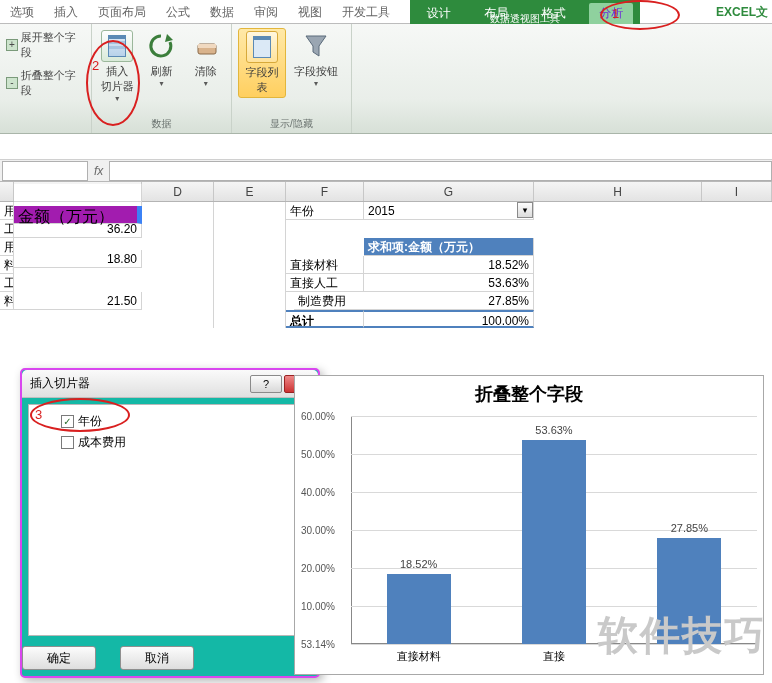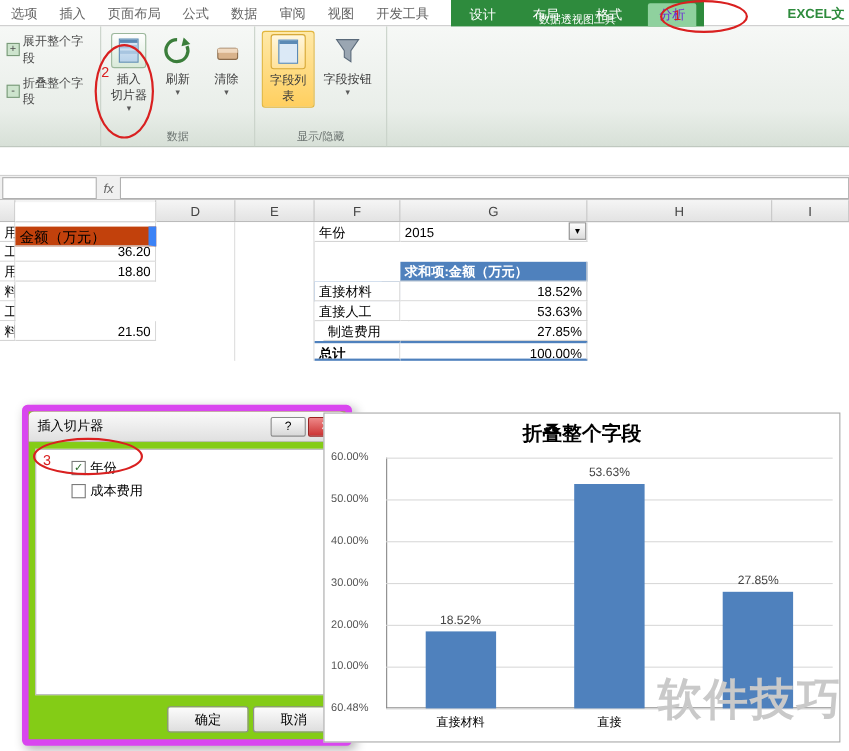--- a/index.html
+++ b/index.html
@@ -39,29 +39,29 @@
 
 .grid{position:relative;font-size:12px;}
 .cell{position:absolute;border-right:1px solid #d4d4d4;border-bottom:1px solid #d4d4d4;padding:1px 4px;line-height:16px;height:18px;background:#fff;overflow:hidden;white-space:nowrap;}
 .rnum{text-align:right;}
 .hdr-blue{background:#4f81bd;color:#fff;font-weight:bold;}
 .drop-ico{position:absolute;right:0;top:0;width:16px;height:16px;border:1px solid #8a8a8a;background:linear-gradient(#fdfdfd,#dcdcdc);font-size:9px;text-align:center;line-height:14px;}
 .tot-row{font-weight:bold;border-top:2px solid #4f81bd;border-bottom:2px solid #4f81bd;}
 .bold{font-weight:normal;}
 
 
-.dialog{position:absolute;left:20px;top:368px;width:300px;height:310px;background:#84cc16;border:6px solid #d946ef;border-radius:5px;box-shadow:3px 3px 10px rgba(0,0,0,.3);}
+.dialog{position:absolute;left:20px;top:368px;width:300px;height:310px;background:#14b8a6;border:2px solid #d946ef;border-radius:5px;box-shadow:3px 3px 10px rgba(0,0,0,.3);}
 .titlebar{height:28px;background:linear-gradient(#fafafa,#e0e0e0);border-bottom:1px solid #bfbfbf;display:flex;align-items:center;justify-content:space-between;padding:0 2px 0 8px;font-size:12px;border-radius:5px 5px 0 0;}
 .winbtns{display:flex;gap:2px;}
 .winbtn{width:32px;height:18px;border:1px solid #8a8a8a;border-radius:2px;text-align:center;font-size:11px;line-height:16px;background:linear-gradient(#fcfcfc,#d8d8d8);}
 .winbtn.close{background:linear-gradient(#e88,#c33);color:#fff;border-color:#922;}
 .dlg-body{position:absolute;left:6px;right:6px;top:34px;bottom:40px;background:#fff;border:1px solid #b8b8b8;padding:6px;font-size:12px;}
 .chk-row{display:flex;align-items:center;gap:4px;padding:2px 0 2px 26px;}
 .chk{width:13px;height:13px;border:1px solid #7a7a7a;background:#fff;text-align:center;font-size:10px;line-height:11px;color:#2a6b2a;}
-.dlg-foot{position:absolute;left:0;right:0;bottom:6px;display:flex;justify-content:flex-end;gap:4px;padding-right:10px;}
+.dlg-foot{position:absolute;left:0;right:0;bottom:6px;display:flex;gap:24px;padding-right:10px;}
 .btn{width:74px;height:24px;border:1px solid #8f8f8f;border-radius:3px;background:linear-gradient(#fcfcfc,#dedede);font-size:12px;}
 
 
 .chart-box{position:absolute;left:294px;top:375px;width:470px;height:300px;border:1px solid #a8a8a8;background:#fff;}
 .chart-title{text-align:center;font-size:18px;font-weight:bold;padding:6px 0;font-family:"SimSun";}
 .plot{position:absolute;left:56px;right:6px;top:40px;bottom:30px;}
 .ytick{position:absolute;left:-50px;width:46px;text-align:left;font-size:10px;color:#555;transform:translateY(-50%);}
 .gridline{position:absolute;left:0;right:0;border-top:1px solid #d9d9d9;}
 .axis-x{position:absolute;left:0;right:0;bottom:0;border-top:1px solid #888;}
 .axis-y{position:absolute;top:0;bottom:0;left:0;border-left:1px solid #888;}
@@ -187,21 +187,21 @@
 
   <div class="cell" style="left:0;top:0;width:14px">用</div>
   <div class="cell" style="left:0;top:18px;width:14px">工</div>
   <div class="cell" style="left:0;top:36px;width:14px">用</div>
   <div class="cell" style="left:0;top:54px;width:14px">料</div>
   <div class="cell" style="left:0;top:72px;width:14px">工</div>
   <div class="cell" style="left:0;top:90px;width:14px">料</div>
 
   <div class="cell rnum" style="left:14px;top:0;width:128px">12.50</div>
   <div class="cell rnum" style="left:14px;top:18px;width:128px">36.20</div>
-  <div class="cell rnum" style="left:14px;top:36px;width:128px">18.80</div>
+  <div class="cell rnum" style="left:14px;top:48px;width:128px">18.80</div>
   <div class="cell rnum" style="left:14px;top:90px;width:128px">21.50</div>
 
   <div class="cell" style="left:14px;top:-18px;width:128px;position:absolute"></div>
 
   <div class="cell" style="left:142px;top:0;width:72px;height:126px;border-bottom:none"></div>
   <div class="cell" style="left:214px;top:0;width:72px;height:126px;border-bottom:none"></div>
 
   <div class="cell" style="left:286px;top:0;width:78px">年份</div>
   <div class="cell" style="left:364px;top:0;width:170px;position:relative"><span>2015</span><span class="drop-ico">▾</span></div>
 
@@ -213,21 +213,21 @@
   <div class="cell" style="left:286px;top:72px;width:78px">直接人工</div>
   <div class="cell rnum" style="left:364px;top:72px;width:170px">53.63%</div>
   <div class="cell" style="left:294px;top:90px;width:78px">制造费用</div>
   <div class="cell rnum" style="left:364px;top:90px;width:170px">27.85%</div>
   <div class="cell tot-row" style="left:286px;top:108px;width:78px">总计</div>
   <div class="cell rnum tot-row bold" style="left:364px;top:108px;width:170px">100.00%</div>
 
   <div class="cell" style="left:14px;top:-18px;width:128px"></div>
 </div>
 
-<div style="position:absolute;left:14px;top:206px;width:128px;height:18px;border-right:7px solid #3b82f6;border-bottom:1px solid #d4d4d4;padding:1px 4px;font-size:13px;background:#c2410c">金额（万元）</div>
+<div style="position:absolute;left:14px;top:206px;width:128px;height:18px;border-right:5px solid #3b82f6;border-bottom:1px solid #d4d4d4;padding:1px 4px;font-size:16px;background:#a21caf">金额（万元）</div>
 
 <div class="dialog">
   <div class="titlebar">
     <span>插入切片器</span>
     <div class="winbtns">
       <div class="winbtn">?</div>
       <div class="winbtn close">✕</div>
     </div>
   </div>
   <div class="dlg-body">
@@ -247,21 +247,21 @@
   </div>
 </div>
 
 <div class="chart-box">
   <div class="chart-title">折叠整个字段</div>
   <div class="plot">
     <div class="axis-y"></div>
     <div class="axis-x"></div>
 
   <div class="gridline" style="top: 228px;"></div>
-      <div class="ytick" style="top: 228px;">60.48%</div>
+      <div class="ytick" style="top: 228px;">53.14%</div>
       <div class="gridline" style="top: 190px;"></div>
       <div class="ytick" style="top: 190px;">10.00%</div>
       <div class="gridline" style="top: 152px;"></div>
       <div class="ytick" style="top: 152px;">20.00%</div>
       <div class="gridline" style="top: 114px;"></div>
       <div class="ytick" style="top: 114px;">30.00%</div>
       <div class="gridline" style="top: 76px;"></div>
       <div class="ytick" style="top: 76px;">40.00%</div>
       <div class="gridline" style="top: 38px;"></div>
       <div class="ytick" style="top: 38px;">50.00%</div>

